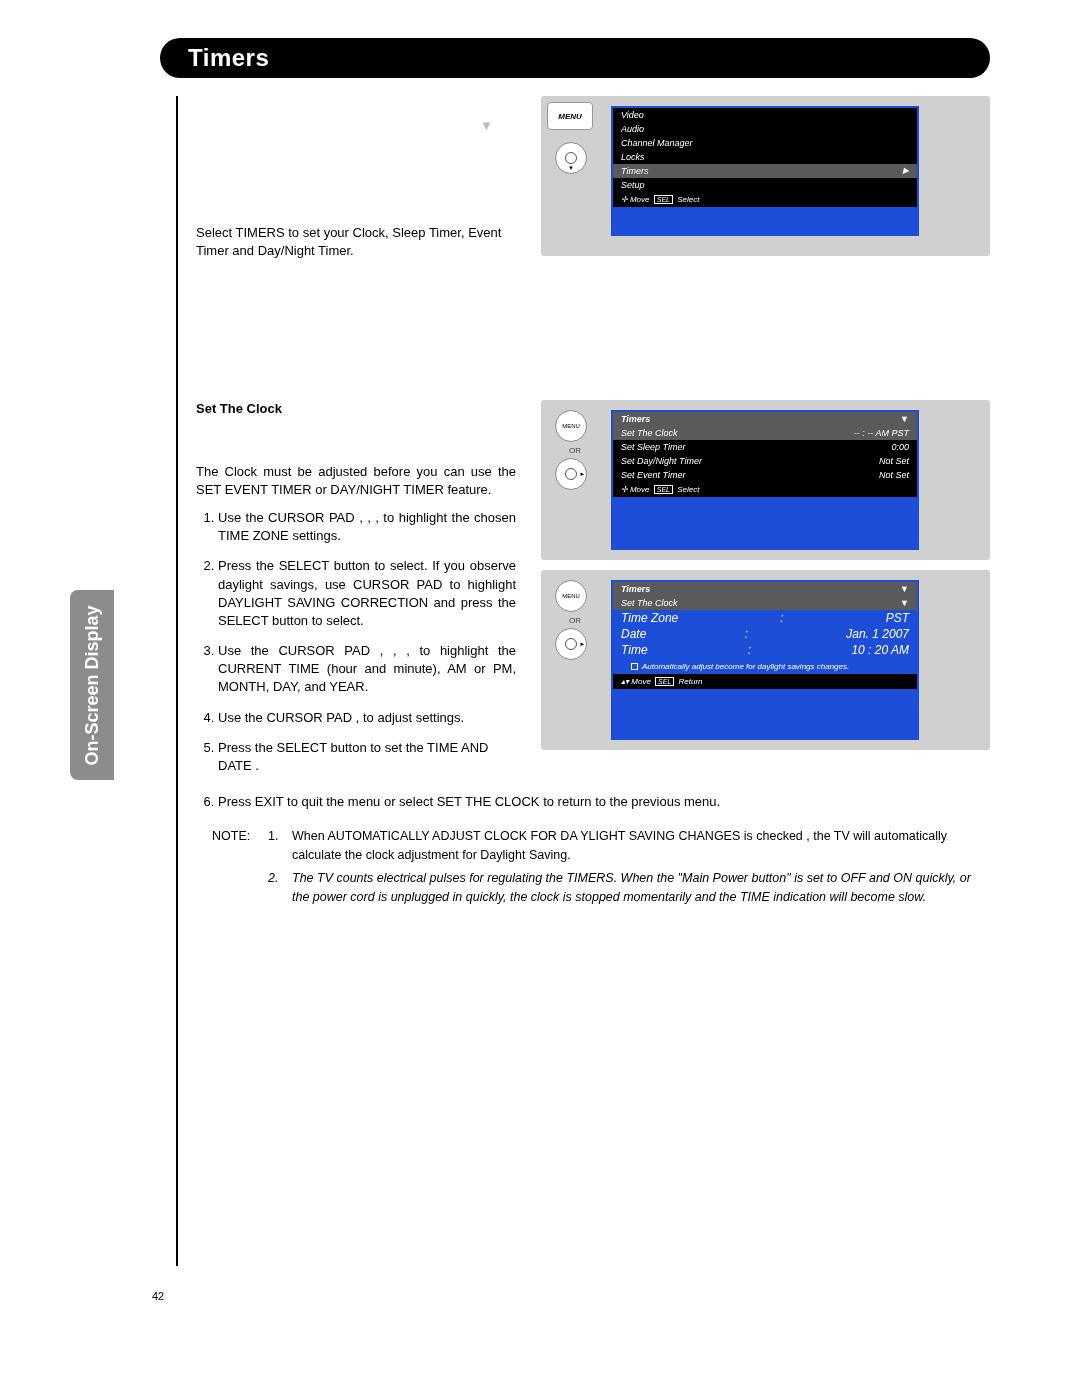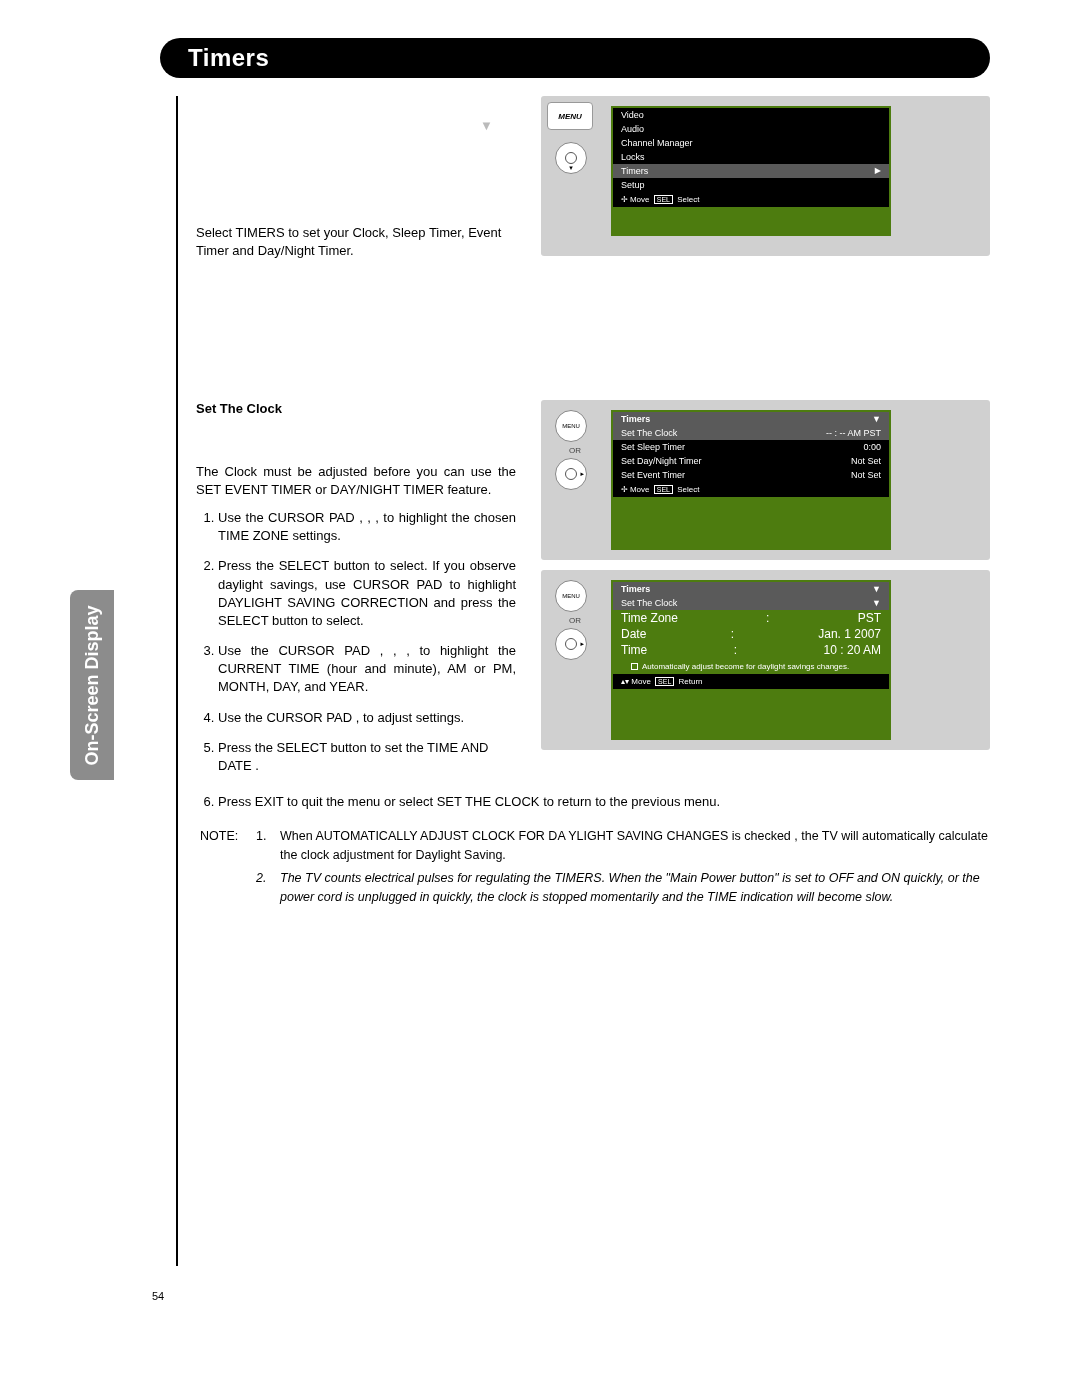--- a/index.html
+++ b/index.html
@@ -70,26 +70,27 @@
     flex: 0 0 320px;
     line-height: 1.4;
   }
   .left-text p { margin-bottom: 10px; margin-top: 44px; }
   .left-text ol { list-style: decimal; margin-left: 22px; }
   .left-text ol li { margin-bottom: 10px; line-height: 1.4; }
   .right-osds { flex: 1; }
   .osd-wrapper { background: #d0d0d0; border-radius: 3px; position: relative; padding: 10px 10px 10px 70px; margin-bottom: 10px; }
   .osd-wrapper.first { padding-top:10px; }
   .osd {
-    background: #4d7c0f;
+    background: #1d4ed8;
     color: #fff;
     font-size: 9px;
-    width: 280px;
+    width: 308px;
     position: relative;
     padding: 2px;
+    font-style: italic;
   }
   .osd .row { padding: 2px 8px; display:flex; justify-content:space-between; }
   .osd .row.header { background:#5a5a5a; font-weight:bold; }
   .osd .row.normal { background:#000; }
   .osd .row.highlight { background:#5a5a5a; }
   .osd .footer { background:#000; padding:3px 8px; font-size:8px; }
   .osd .arrow-right { font-size:8px; }
   .btn-menu {
     position: absolute;
     left: 6px;
@@ -112,21 +113,21 @@
     border-radius:50%;
     background:#fff;
     display:flex;align-items:center;justify-content:center;
   }
   .btn-cursor .ring { width:12px;height:12px;border:1px solid #555;border-radius:50%; position:relative;}
   .or-label { position:absolute; left:28px; font-size:8px; color:#444;}
   .section-title { font-weight: bold; margin-top: 30px; margin-bottom: 6px; font-size:13px;}
   .long-steps { line-height:1.4; }
   .long-steps ol { list-style:decimal; margin-left:22px; }
   .long-steps ol li { margin-bottom:12px; }
-  .note-block { margin-top:16px; margin-left:4px; line-height:1.5; font-size:12.5px;}
+  .note-block { margin-top:16px; margin-left:16px; line-height:1.5; font-size:12.5px;}
   .note-block .note-row { display:flex; gap:6px; margin-bottom:4px;}
   .note-block .n { flex:0 0 18px;}
   .note-block em { font-style: italic; }
   .page-num { position:absolute; left:152px; bottom:95px; font-size:11px; }
   .down-arrow-gray { color:#bbb; font-size:13px; position:absolute; left:480px; top:118px;}
   .osd .kv { display:flex; justify-content:space-between; padding:1px 8px; font-size:12px;}
   .checkbox-line { padding:4px 8px 2px 18px; font-size:8px; display:flex; gap:4px; align-items:flex-start;}
   .tiny-box { display:inline-block; width:7px;height:7px;border:1px solid #fff; margin-top:1px;}
   .sel-box { display:inline-block; border:1px solid #fff; padding:0 2px; font-size:7px; margin:0 2px;}
 </style>
@@ -296,14 +297,14 @@
         <div class="note-row">
           <span style="flex:0 0 50px;"></span>
           <span class="n"><em>2.</em></span>
           <span><em>The TV counts electrical pulses for regulating the    TIMERS. When the  "Main Power button" is set to OFF and ON quickly, or the power cord is unplugged in quickly, the clock is stopped momentarily and the     TIME indication will become slow.</em></span>
         </div>
       </div>
 
     </div>
   </div>
 
-  <div class="page-num">54</div>
+  <div class="page-num">42</div>
 </div>
 
 </body></html>

